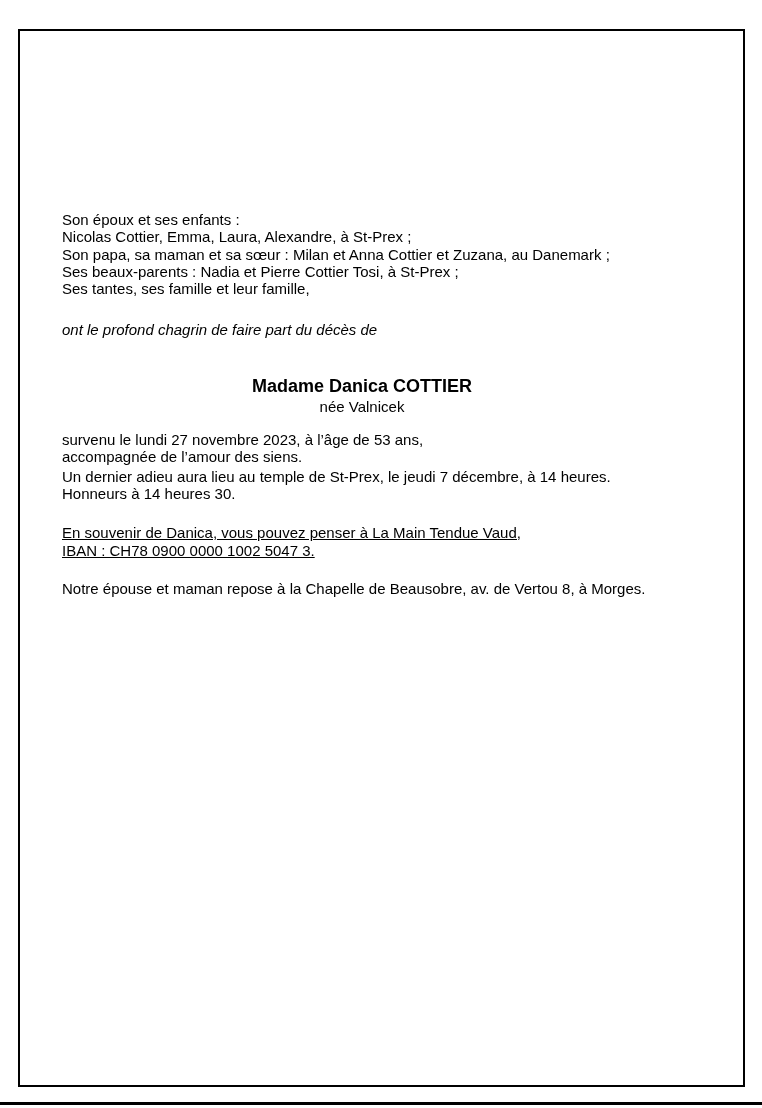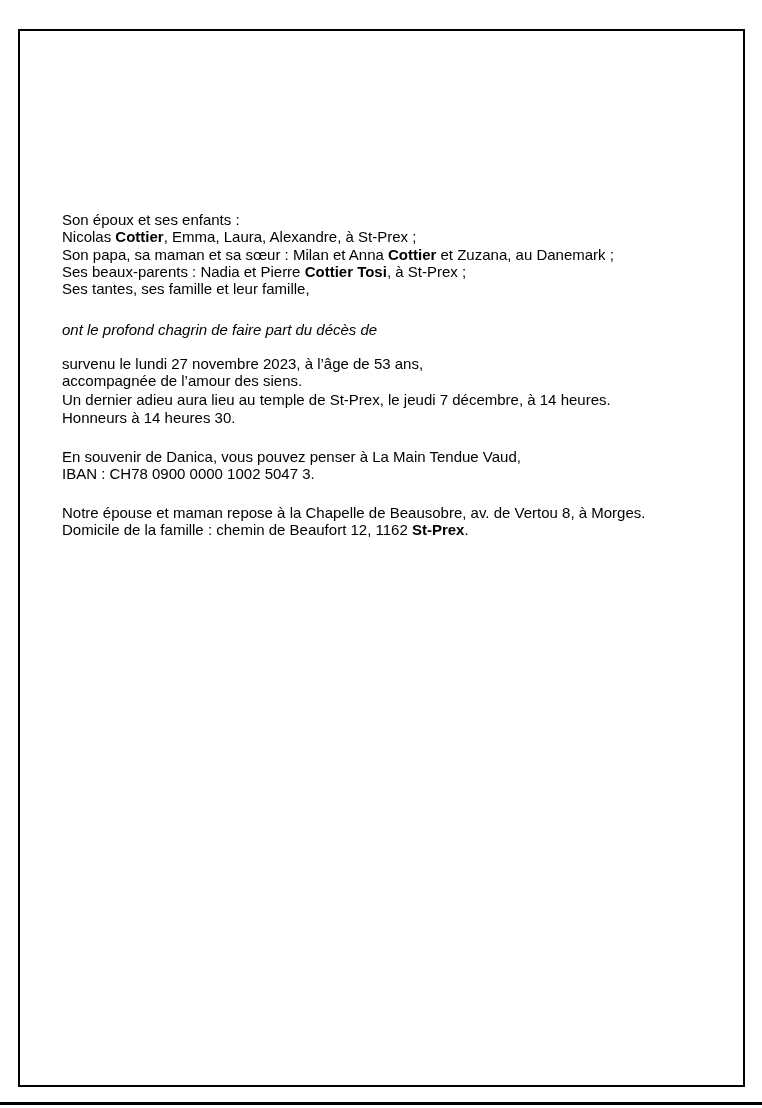--- a/index.html
+++ b/index.html
@@ -30,37 +30,37 @@
     position: absolute;
     left: 62px;
     top: 211px;
     width: 600px;
     font-size: 15px;
     line-height: 17.3px;
     color: #000000;
   }
   .para { margin: 0; }
   .line { white-space: nowrap; }
-  .b { font-weight: bold; }
+  .b { font-weight: normal; }
   .p-intro   { margin-top: 24px; font-style: italic; }
   .title-block { margin-top: 35px; }
   .deceased-name {
     font-size: 18px;
     font-weight: bold;
     line-height: 24px;
     text-align: center;
   }
   .maiden-name {
     font-size: 15px;
     line-height: 17.3px;
     text-align: center;
   }
   .p-death    { margin-top: 16px; }
   .p-ceremony { margin-top: 2px; }
-  .p-donation { margin-top: 22px; }
+  .p-donation { margin-top: 22px; text-decoration: underline; }
   .p-address  { margin-top: 21px; }
   .bottom-rule {
     position: absolute;
     left: 0;
     top: 1102px;
     width: 762px;
     height: 3px;
     background: #000000;
   }
 </style>
@@ -74,36 +74,39 @@
     <div class="para p-family">
         <div class="line"><span>Son époux et ses enfants :</span></div>
         <div class="line"><span>Nicolas </span><span class="b">Cottier</span><span>, Emma, Laura, Alexandre, à St-Prex ;</span></div>
         <div class="line"><span>Son papa, sa maman et sa sœur : Milan et Anna </span><span class="b">Cottier</span><span> et Zuzana, au Danemark ;</span></div>
         <div class="line"><span>Ses beaux-parents : Nadia et Pierre </span><span class="b">Cottier Tosi</span><span>, à St-Prex ;</span></div>
         <div class="line"><span>Ses tantes, ses famille et leur famille,</span></div>
       </div>
 
     <div class="para p-intro">ont le profond chagrin de faire part du décès de</div>
 
+    <div class="title-block">
+      <div class="deceased-name">Madame Danica COTTIER</div>
+      <div class="maiden-name">née Valnicek</div>
+    </div>
 
     <div class="para p-death">
         <div class="line"><span>survenu le lundi 27 novembre 2023, à l’âge de 53 ans,</span></div>
         <div class="line"><span>accompagnée de l’amour des siens.</span></div>
       </div>
 
     <div class="para p-ceremony">
         <div class="line"><span>Un dernier adieu aura lieu au temple de St-Prex, le jeudi 7 décembre, à 14 heures.</span></div>
         <div class="line"><span>Honneurs à 14 heures 30.</span></div>
       </div>
 
     <div class="para p-donation">
         <div class="line"><span>En souvenir de Danica, vous pouvez penser à La Main Tendue Vaud,</span></div>
         <div class="line"><span>IBAN : CH78 0900 0000 1002 5047 3.</span></div>
       </div>
 
     <div class="para p-address">
         <div class="line"><span>Notre épouse et maman repose à la Chapelle de Beausobre, av. de Vertou 8, à Morges.</span></div>
-        <div class="line"><span>Domicile de la famille : chemin de Beaufort 12, 1162 </span><span class="b">St-Prex</span><span>.</span></div>
       </div>
   </div>
 
   <div class="bottom-rule"></div>
 </div>
 
 </body></html>

